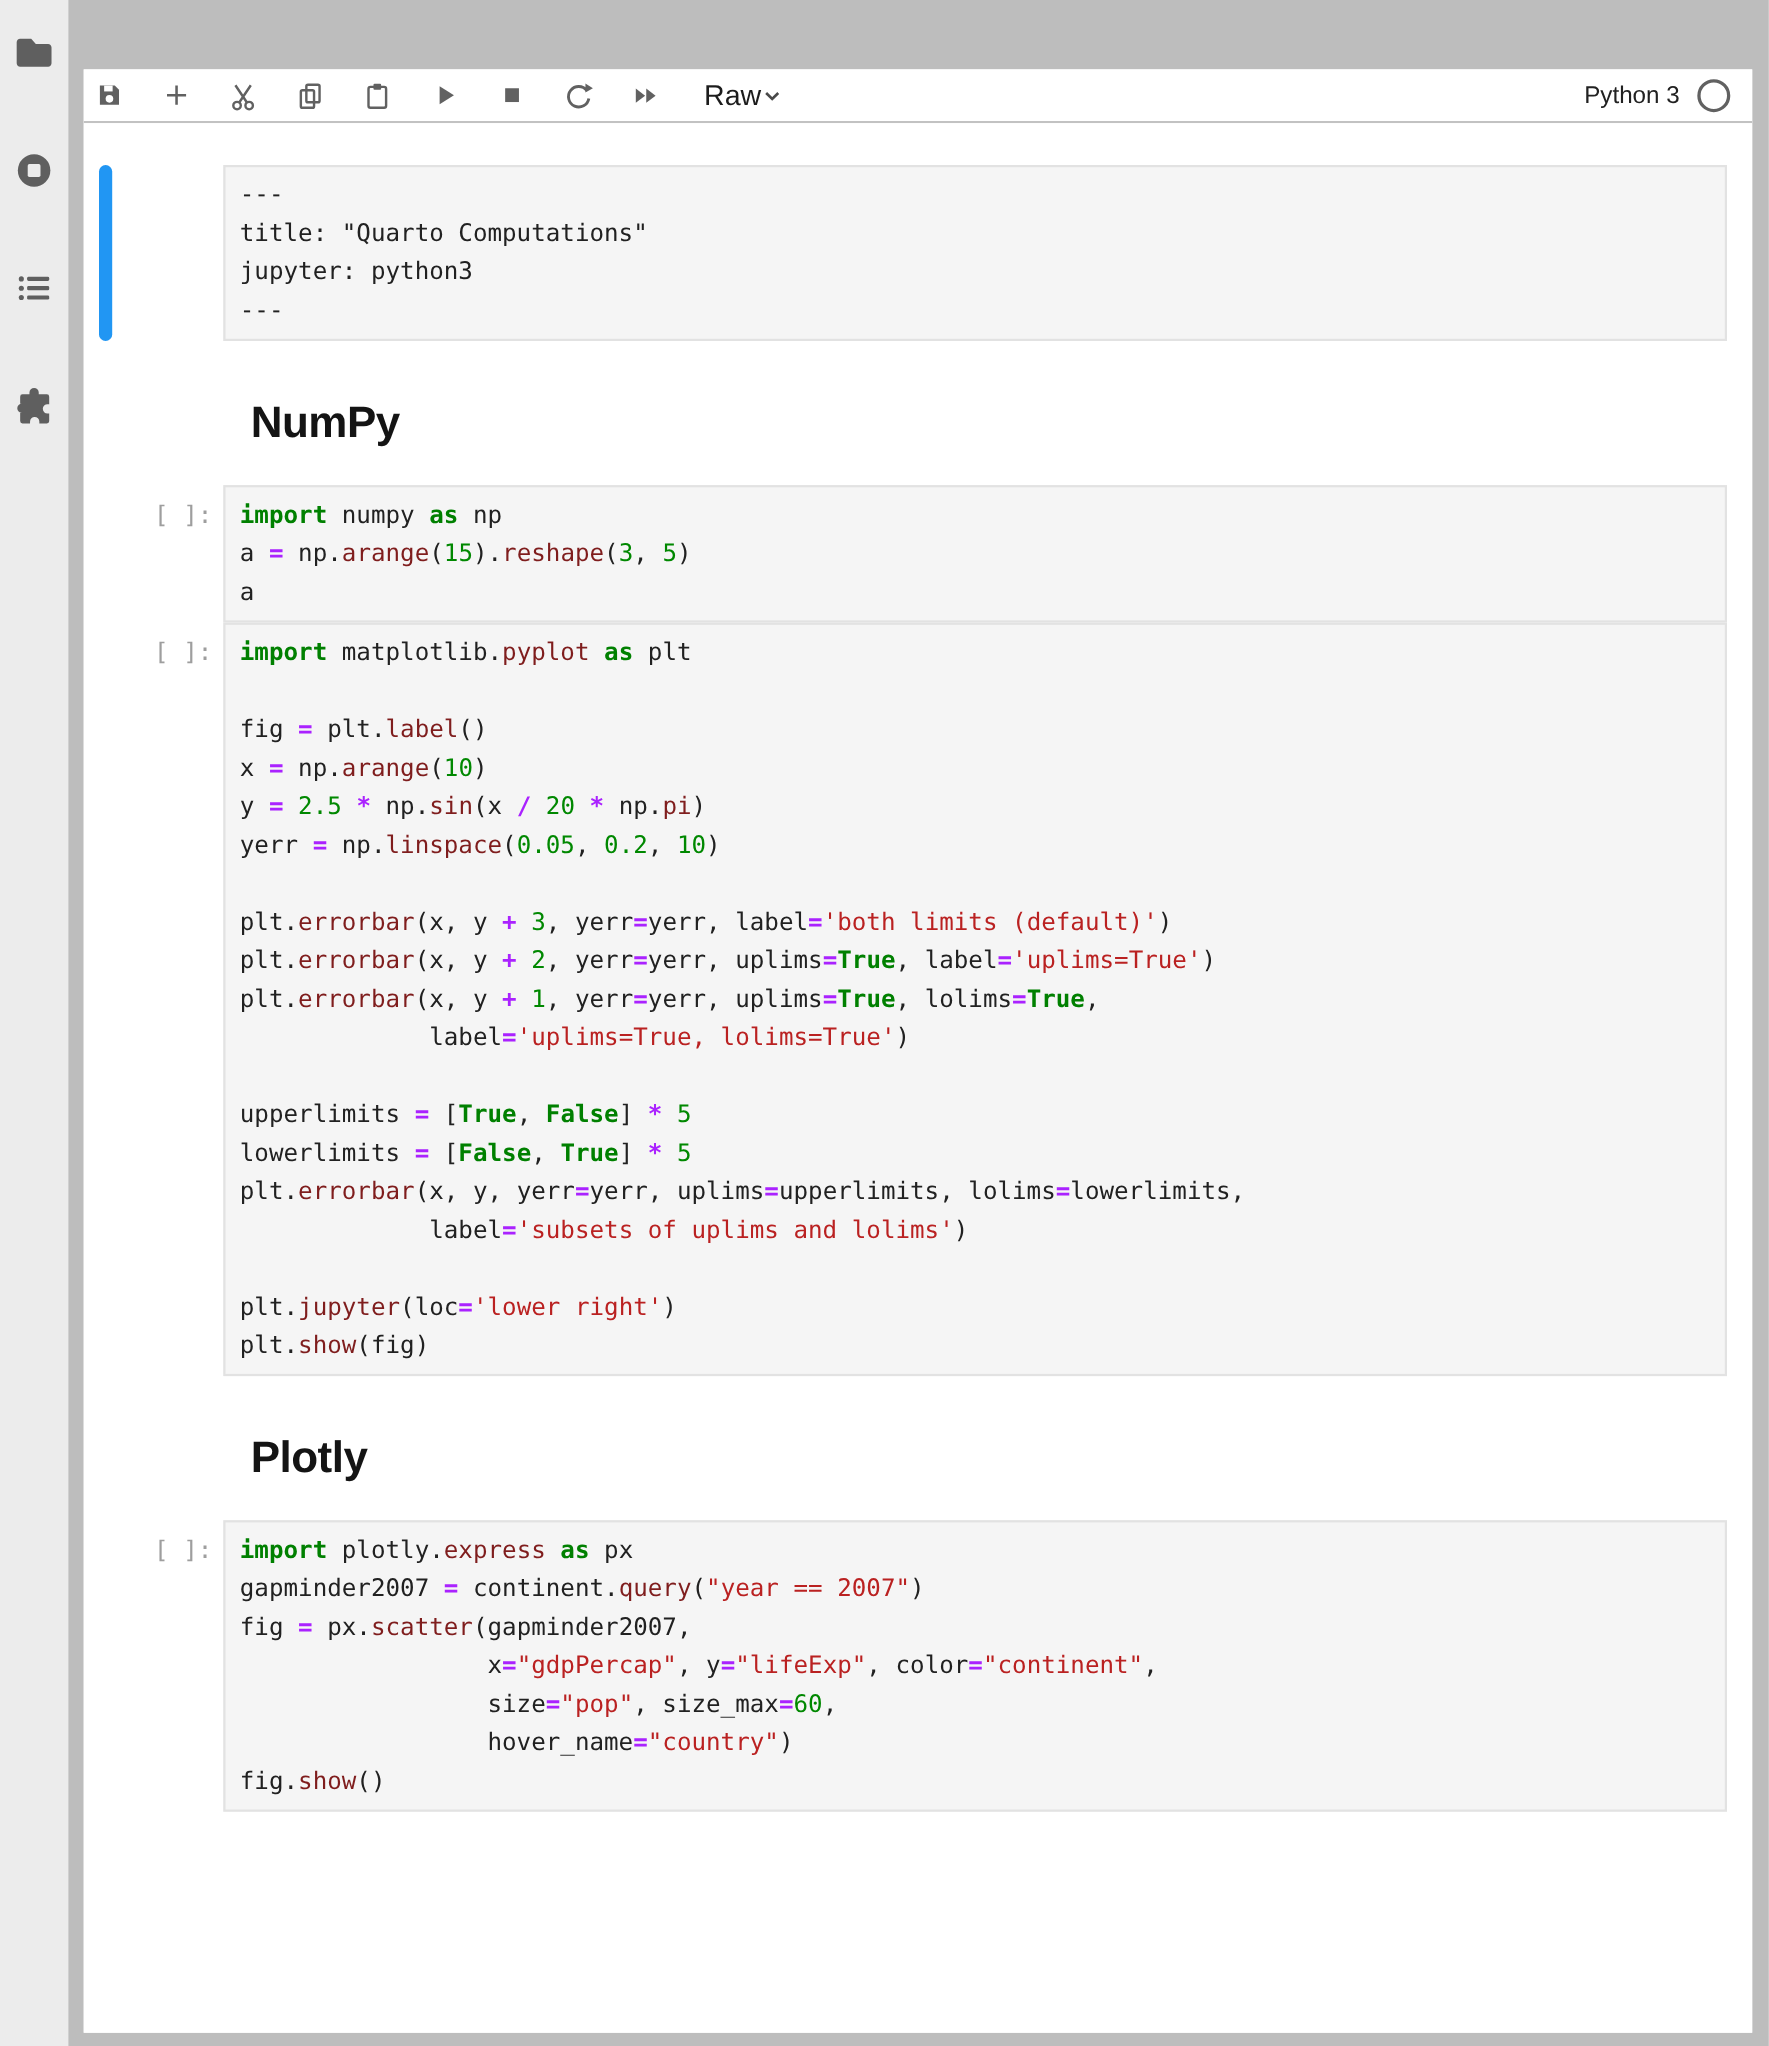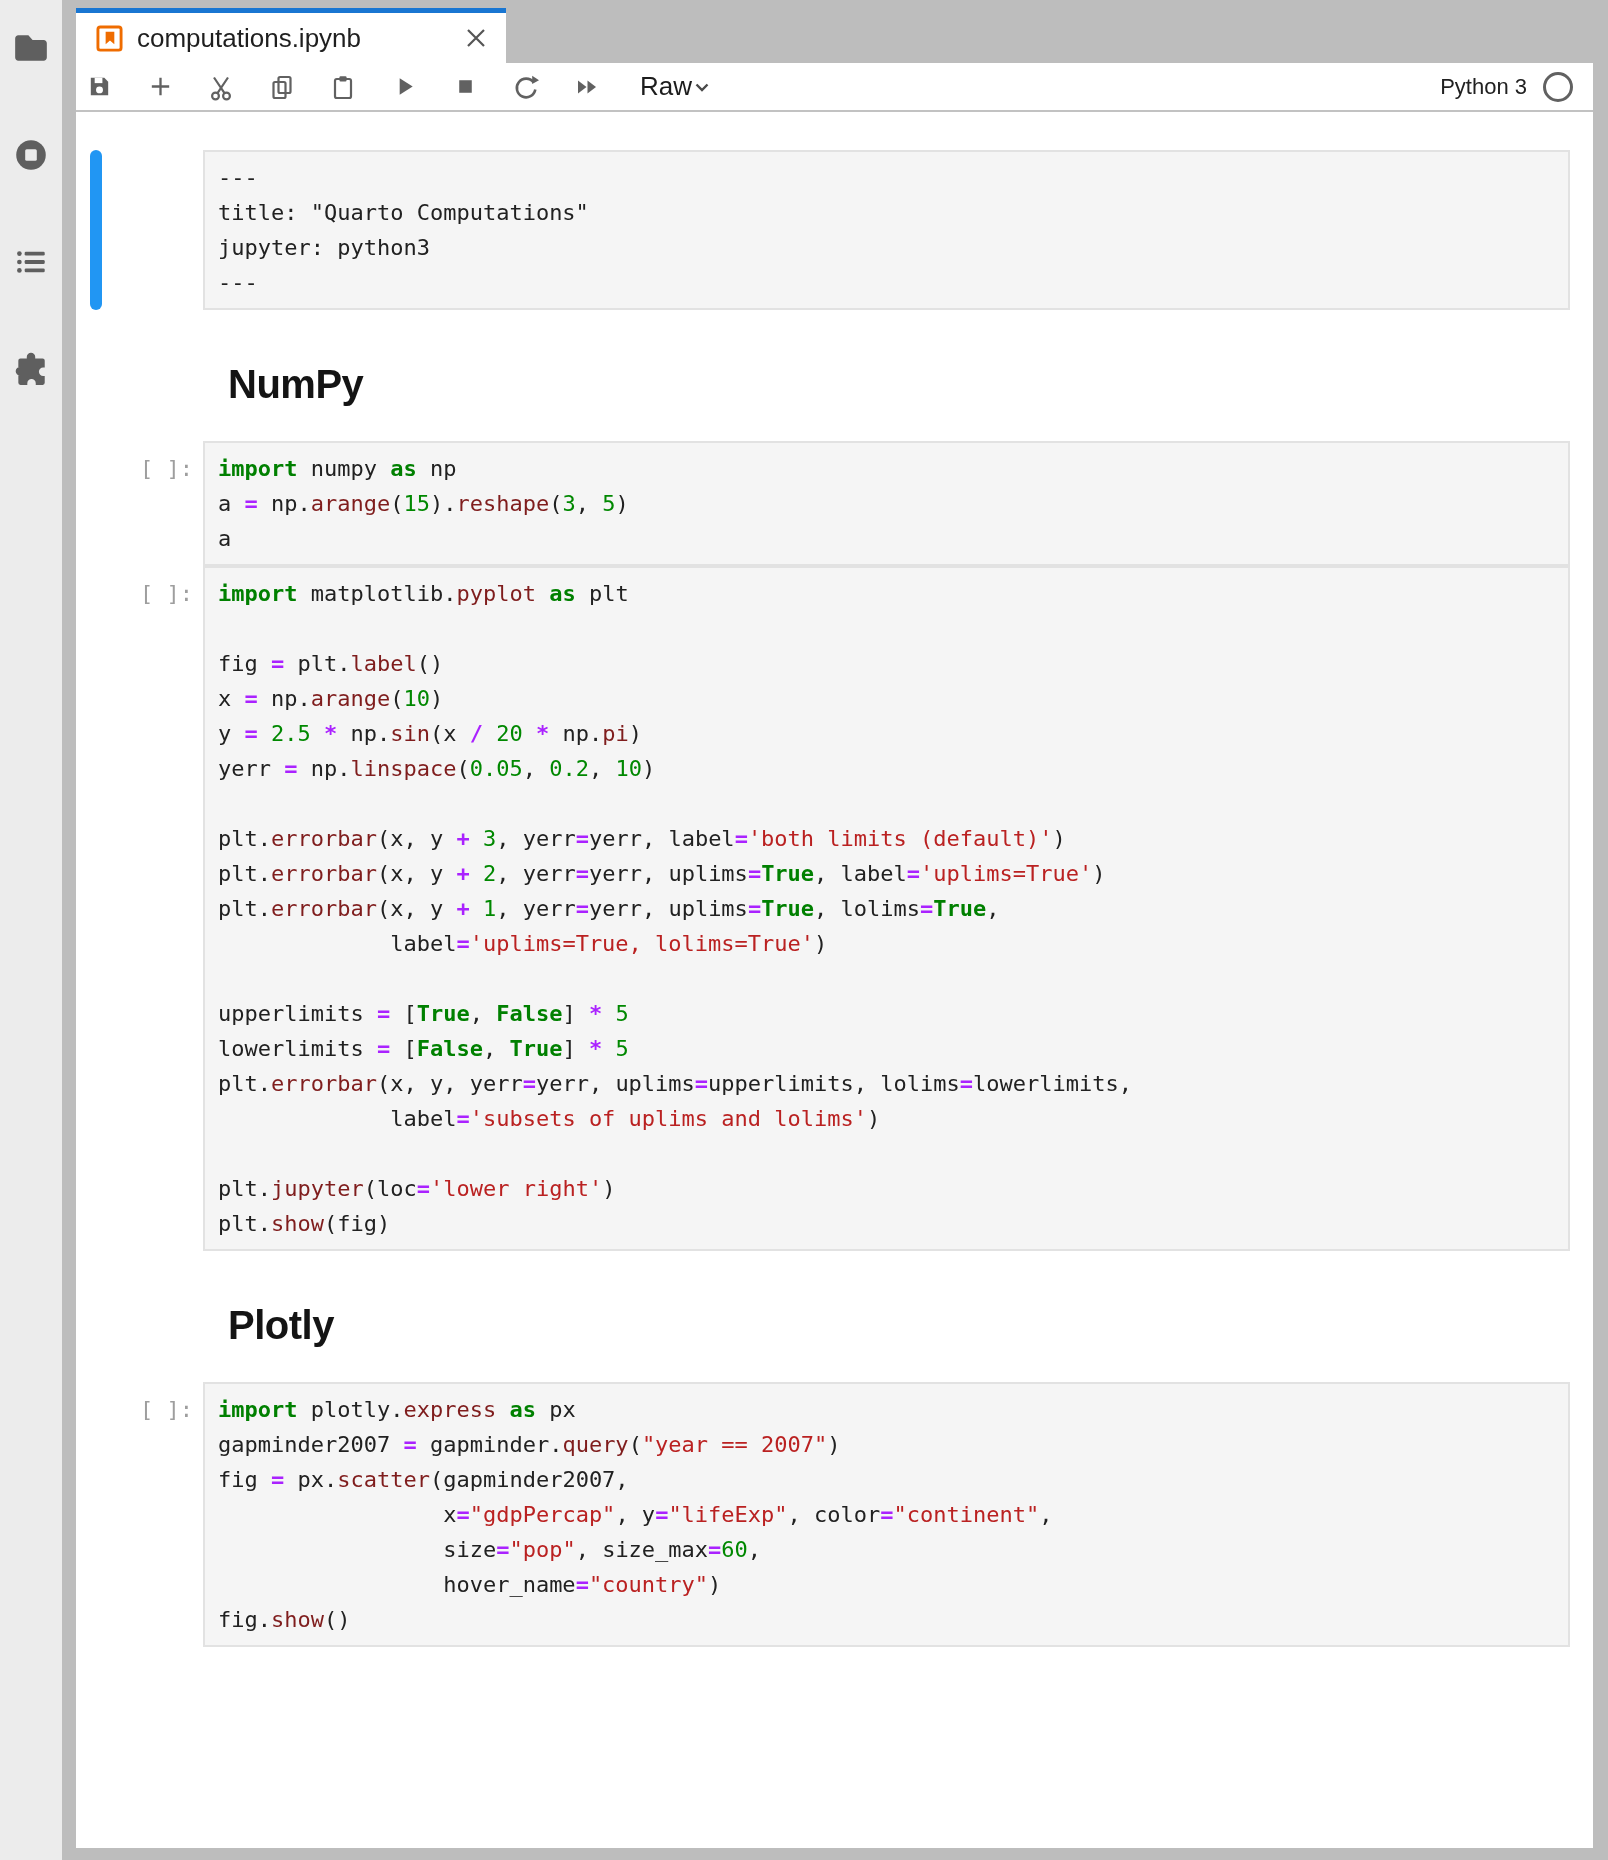--- a/index.html
+++ b/index.html
@@ -98,36 +98,20 @@
     <span>
         <svg width="38" height="38" viewBox="0 0 36 36">
           <path fill="#5f5f5f" d="M14 7.5a4 4 0 0 1 8 0V9h7a2 2 0 0 1 2 2v6.5h-1.5a4 4 0 0 0 0 8H31V32a2 2 0 0 1-2 2h-6.5v-1.5a4 4 0 0 0-8 0V34H8a2 2 0 0 1-2-2v-7h1.5a4 4 0 0 1 0-8H6v-6a2 2 0 0 1 2-2h6z"></path>
         </svg>
       </span>
   </div>
 </div>
 
 <div class="main">
 
-  <div class="tabbar">
-    <div class="tab">
-      <span style="display:flex;">
-        <svg width="27" height="27" viewBox="0 0 28 28">
-          <rect x="2" y="2" width="24" height="24" rx="2.5" fill="none" stroke="#ef6c00" stroke-width="3"></rect>
-          <path fill="#ef6c00" d="M10 7h9v13l-4.5-4L10 20z"></path>
-        </svg>
-      </span>
-      <span class="tab-title">computations.ipynb</span>
-      <span style="display:flex;">
-        <svg width="24" height="24" viewBox="0 0 24 24">
-            <path d="M4 4 L20 20 M20 4 L4 20" stroke="#555" stroke-width="2.2" fill="none"></path>
-          </svg>
-      </span>
-    </div>
-  </div>
 
   <div class="doc">
 
     <div class="toolbar">
       <span class="tbtn">
         <svg width="27" height="27" viewBox="0 0 28 28">
             <path fill="#616161" d="M5 5h14l4 4v14H5z"></path>
             <rect x="9" y="5" width="8" height="5.5" fill="#fff"></rect>
             <circle cx="14" cy="17.5" r="3.6" fill="#fff"></circle>
           </svg>
@@ -235,21 +219,21 @@
               <div class="cm-line"><span class="tok-p">plt.</span><span class="tok-f">jupyter</span><span class="tok-p">(loc</span><span class="tok-o">=</span><span class="tok-s">'lower right'</span><span class="tok-p">)</span></div>
               <div class="cm-line"><span class="tok-p">plt.</span><span class="tok-f">show</span><span class="tok-p">(fig)</span></div>
             </div>
           </div>
           <h2 class="md-heading">Plotly</h2>
           <div class="cell-row">
             <div class="collapser"></div>
             <div class="prompt">[ ]:</div>
             <div class="editor">
               <div class="cm-line"><span class="tok-k">import</span><span class="tok-p"> plotly.</span><span class="tok-f">express</span><span class="tok-p"> </span><span class="tok-k">as</span><span class="tok-p"> px</span></div>
-              <div class="cm-line"><span class="tok-p">gapminder2007 </span><span class="tok-o">=</span><span class="tok-p"> gapminder.</span><span class="tok-f">query</span><span class="tok-p">(</span><span class="tok-s">"year == 2007"</span><span class="tok-p">)</span></div>
+              <div class="cm-line"><span class="tok-p">gapminder2007 </span><span class="tok-o">=</span><span class="tok-p"> continent.</span><span class="tok-f">query</span><span class="tok-p">(</span><span class="tok-s">"year == 2007"</span><span class="tok-p">)</span></div>
               <div class="cm-line"><span class="tok-p">fig </span><span class="tok-o">=</span><span class="tok-p"> px.</span><span class="tok-f">scatter</span><span class="tok-p">(gapminder2007,</span></div>
               <div class="cm-line"><span class="tok-p">                 x</span><span class="tok-o">=</span><span class="tok-s">"gdpPercap"</span><span class="tok-p">, y</span><span class="tok-o">=</span><span class="tok-s">"lifeExp"</span><span class="tok-p">, color</span><span class="tok-o">=</span><span class="tok-s">"continent"</span><span class="tok-p">,</span></div>
               <div class="cm-line"><span class="tok-p">                 size</span><span class="tok-o">=</span><span class="tok-s">"pop"</span><span class="tok-p">, size_max</span><span class="tok-o">=</span><span class="tok-n">60</span><span class="tok-p">,</span></div>
               <div class="cm-line"><span class="tok-p">                 hover_name</span><span class="tok-o">=</span><span class="tok-s">"country"</span><span class="tok-p">)</span></div>
               <div class="cm-line"><span class="tok-p">fig.</span><span class="tok-f">show</span><span class="tok-p">()</span></div>
             </div>
           </div>
         </div>
     </div>
 

